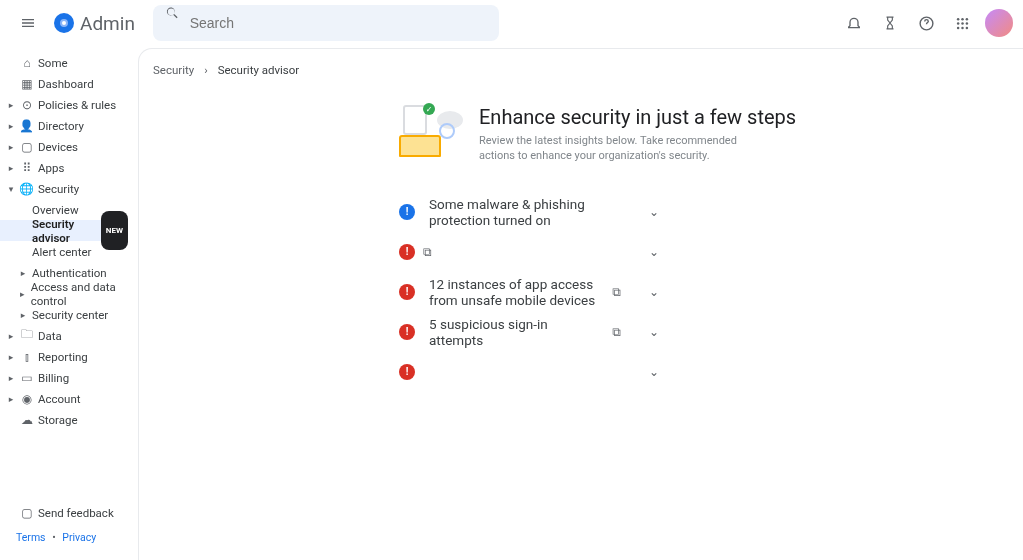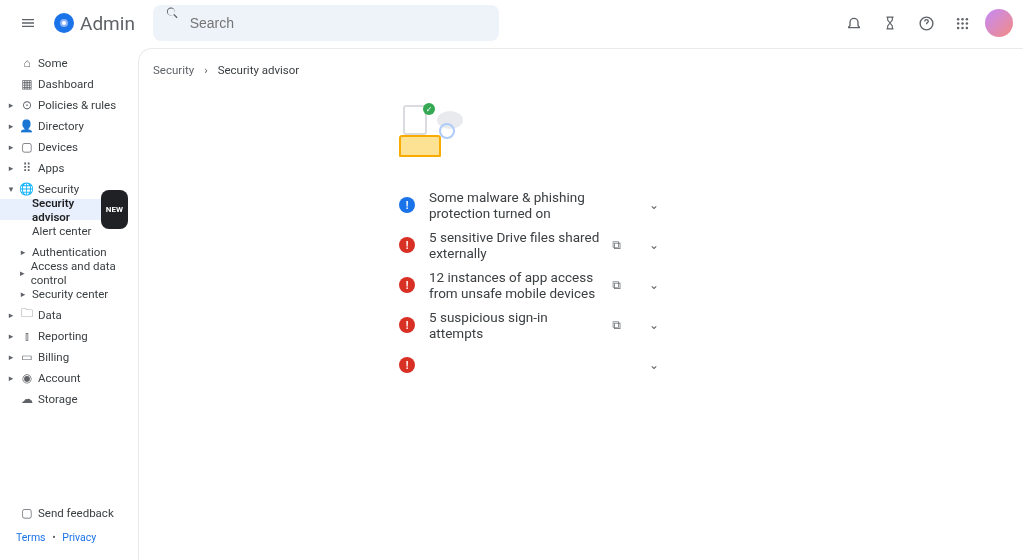--- a/index.html
+++ b/index.html
@@ -242,20 +242,23 @@
       <span class="chev">▸</span>
         <span class="nicon">⠿</span>
       <span class="nlabel">Apps</span>
     </div>
     <div class="nav-item">
       <span class="chev">▾</span>
         <span class="nicon">🌐</span>
       <span class="nlabel">Security</span>
     </div>
 
+    <div class="nav-sub">
+      <span>Overview</span>
+    </div>
     <div class="nav-sub active">
       <span>Security advisor</span>
       <span class="badge">NEW</span>
     </div>
     <div class="nav-sub">
       <span>Alert center</span>
     </div>
     <div class="nav-sub">
       <span class="chev">▸</span>
       <span>Authentication</span>
@@ -317,32 +320,35 @@
     </div>
 
     <div class="hero">
       <div class="hero-illus">
         <div class="illus-cloud"></div>
         <div class="illus-doc"></div>
         <div class="illus-check">✓</div>
         <div class="illus-mag"></div>
         <div class="illus-laptop"></div>
       </div>
+      <div class="hero-text">
+        <h1>Enhance security in just a few steps</h1>
+        <p>Review the latest insights below. Take recommended actions to enhance your organization's security.</p>
+      </div>
     </div>
 
     <div class="insights">
       <div class="insight-row">
         <span class="status-dot status-blue">!</span>
         <span class="insight-label">Some malware &amp; phishing protection turned on</span>
         <span class="insight-spacer"></span>
         <span class="expand-chev">⌄</span>
       </div>
       <div class="insight-row">
         <span class="status-dot status-red">!</span>
-        <span class="insight-label">5 sensitive Drive files shared externally</span>
         <span class="ext-icon">⧉</span>
         <span class="insight-spacer"></span>
         <span class="expand-chev">⌄</span>
       </div>
       <div class="insight-row">
         <span class="status-dot status-red">!</span>
         <span class="insight-label">12 instances of app access from unsafe mobile devices</span>
         <span class="ext-icon">⧉</span>
         <span class="insight-spacer"></span>
         <span class="expand-chev">⌄</span>

